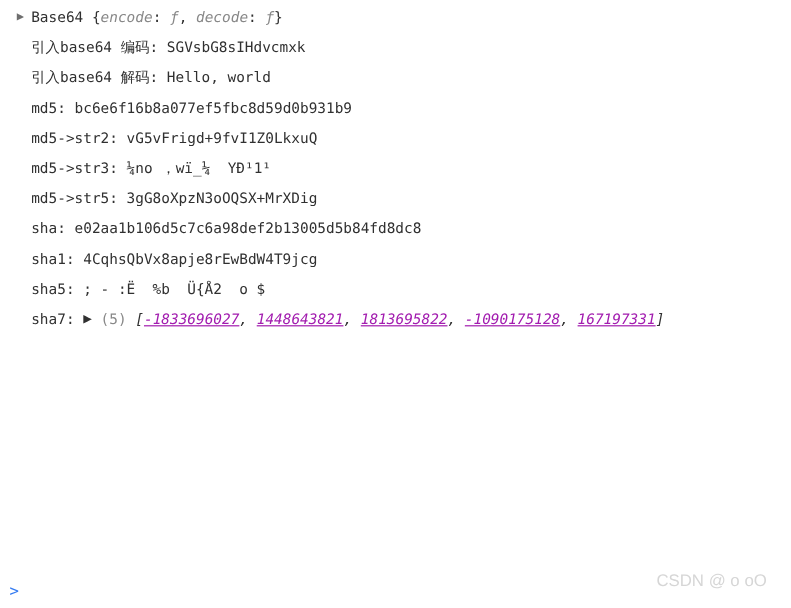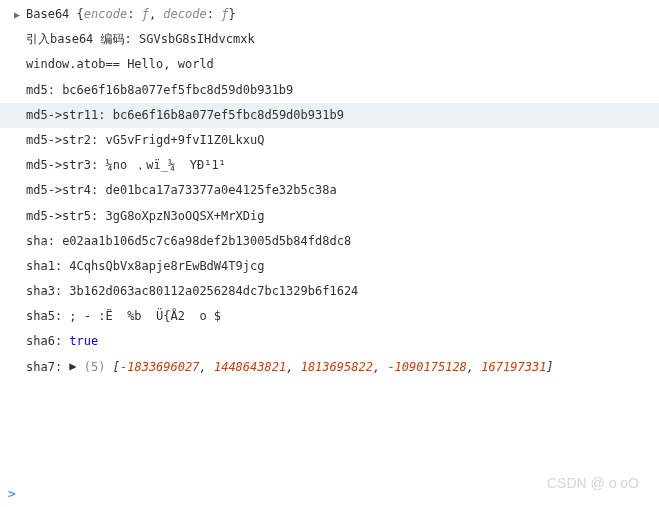--- a/index.html
+++ b/index.html
@@ -37,21 +37,21 @@
     display: inline-block;
     transform: translateY(-1px);
   }
   .content {
     white-space: pre;
     color: #303030;
   }
   .dim { color: #888; font-style: italic; }
   .obj { color: #303030; }
   .key { color: #303030; }
-  .num { color: #c2410c; }
+  .num { color: #a21caf; text-decoration: underline; }
   .bool { color: #1c00cf; }
   .brace { color: #303030; }
   .sq { color: #303030; }
   .count { color: #888; }
   .prompt {
     position: absolute;
     bottom: 6px;
     left: 8px;
     color: #367cf1;
     font-size: 13px;
@@ -71,54 +71,42 @@
 
 <div class="console">
     <div class="row">
       <span class="arrow">▶</span>
       <span class="content"><span class="obj">Base64</span> <span class="brace">{</span><span class="dim">encode</span><span class="brace">:</span> <span class="dim">ƒ</span><span class="brace">,</span> <span class="dim">decode</span><span class="brace">:</span> <span class="dim">ƒ</span><span class="brace">}</span></span>
     </div>
     <div class="row">
       <span class="content"><span class="key">引入base64 编码:</span> SGVsbG8sIHdvcmxk</span>
     </div>
     <div class="row">
-      <span class="content"><span class="key">window.atob==</span> Hello, world</span>
+      <span class="content"><span class="key">引入base64 解码:</span> Hello, world</span>
     </div>
     <div class="row">
       <span class="content"><span class="key">md5:</span> bc6e6f16b8a077ef5fbc8d59d0b931b9</span>
-    </div>
-    <div class="row highlight">
-      <span class="content"><span class="key">md5-&gt;str11:</span> bc6e6f16b8a077ef5fbc8d59d0b931b9</span>
     </div>
     <div class="row">
       <span class="content"><span class="key">md5-&gt;str2:</span> vG5vFrigd+9fvI1Z0LkxuQ</span>
     </div>
     <div class="row">
       <span class="content"><span class="key">md5-&gt;str3:</span> ¼no ，wï_¼  YĐ¹1¹</span>
-    </div>
-    <div class="row">
-      <span class="content"><span class="key">md5-&gt;str4:</span> de01bca17a73377a0e4125fe32b5c38a</span>
     </div>
     <div class="row">
       <span class="content"><span class="key">md5-&gt;str5:</span> 3gG8oXpzN3oOQSX+MrXDig</span>
     </div>
     <div class="row">
       <span class="content"><span class="key">sha:</span> e02aa1b106d5c7c6a98def2b13005d5b84fd8dc8</span>
     </div>
     <div class="row">
       <span class="content"><span class="key">sha1:</span> 4CqhsQbVx8apje8rEwBdW4T9jcg</span>
     </div>
     <div class="row">
-      <span class="content"><span class="key">sha3:</span> 3b162d063ac80112a0256284dc7bc1329b6f1624</span>
-    </div>
-    <div class="row">
       <span class="content"><span class="key">sha5:</span> ; - :Ë  %b  Ü{Å2  o $</span>
-    </div>
-    <div class="row">
-      <span class="content"><span class="key">sha6:</span> <span class="bool">true</span></span>
     </div>
     <div class="row">
       <span class="content"><span class="key">sha7:</span> <span class="arrow-line">▶</span> <span class="count">(5)</span> <span class="dim"><span class="sq">[</span><span class="num">-1833696027</span><span class="sq">,</span> <span class="num">1448643821</span><span class="sq">,</span> <span class="num">1813695822</span><span class="sq">,</span> <span class="num">-1090175128</span><span class="sq">,</span> <span class="num">167197331</span><span class="sq">]</span></span></span>
     </div>
     <div class="row"></div>
   </div>
 <div class="prompt">&gt;</div>
 <div class="watermark">CSDN @ o oO</div>
 
 </body></html>

